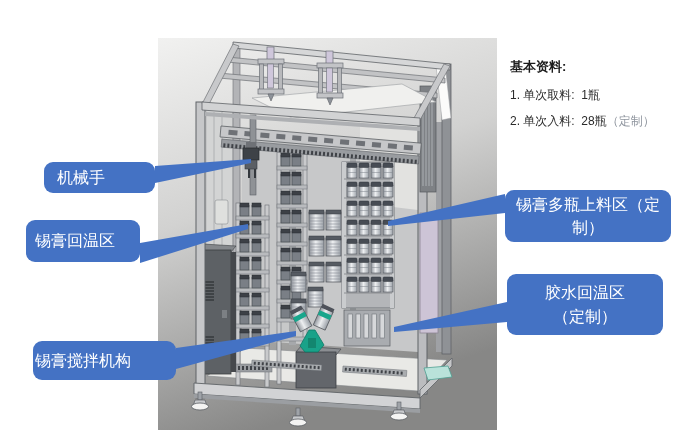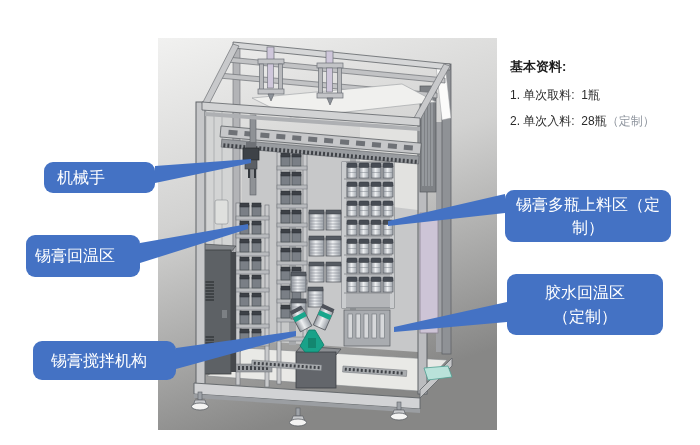--- a/index.html
+++ b/index.html
@@ -330,23 +330,23 @@
       <polygon points="155,166 251,159 251,163 155,183"></polygon>
       <polygon points="140,243 248,224 248,229 140,263"></polygon>
       <polygon points="176,348 296,331 296,336 176,369"></polygon>
       <polygon points="505,194 388,221 388,226 505,213"></polygon>
       <polygon points="507,302 394,327 394,332 507,322"></polygon>
     </g>
   </svg>
 
   <div class="callout left-align" style="left:44px;top:162px;width:111px;height:31px;padding-left:13px;">机械手</div>
 
-  <div class="callout left-align" style="left:26px;top:235px;width:114px;height:42px;padding-left:9px;">锡膏回温区</div>
-
-  <div class="callout left-align" style="left:33px;top:341px;width:143px;height:39px;padding-left:18px;">锡膏搅拌机构</div>
+  <div class="callout left-align" style="left:26px;top:220px;width:114px;height:42px;padding-left:9px;">锡膏回温区</div>
+
+  <div class="callout left-align" style="left:33px;top:341px;width:143px;height:39px;padding-left:2px;">锡膏搅拌机构</div>
 
   <div class="callout centered" style="left:505px;top:162px;width:166px;height:52px;margin-top:28px;">锡膏多瓶上料区（定
 制）</div>
 
   <div class="callout centered" style="left:507px;top:274px;width:156px;height:61px;">胶水回温区
 （定制）</div>
 
   <div id="info-panel">
     <div id="info-title">基本资料:</div>
     <div class="info-item"><span>1. 单次取料:  1瓶</span><span class="info-suffix"></span></div>

